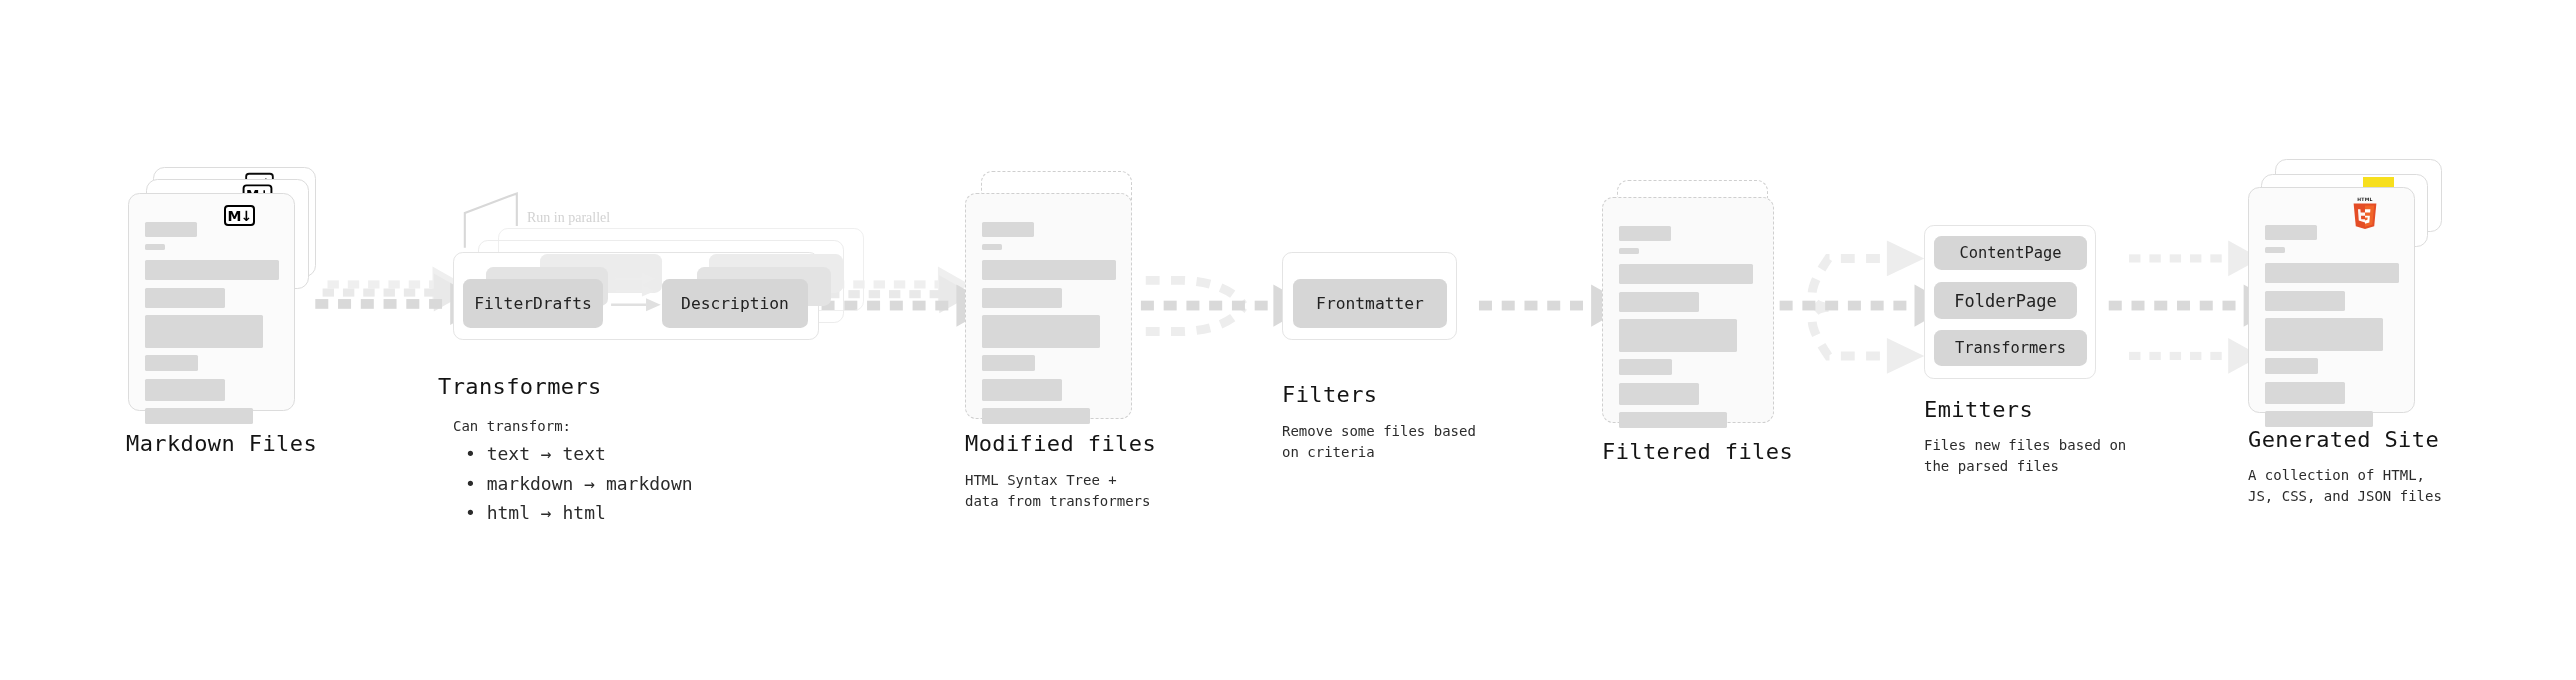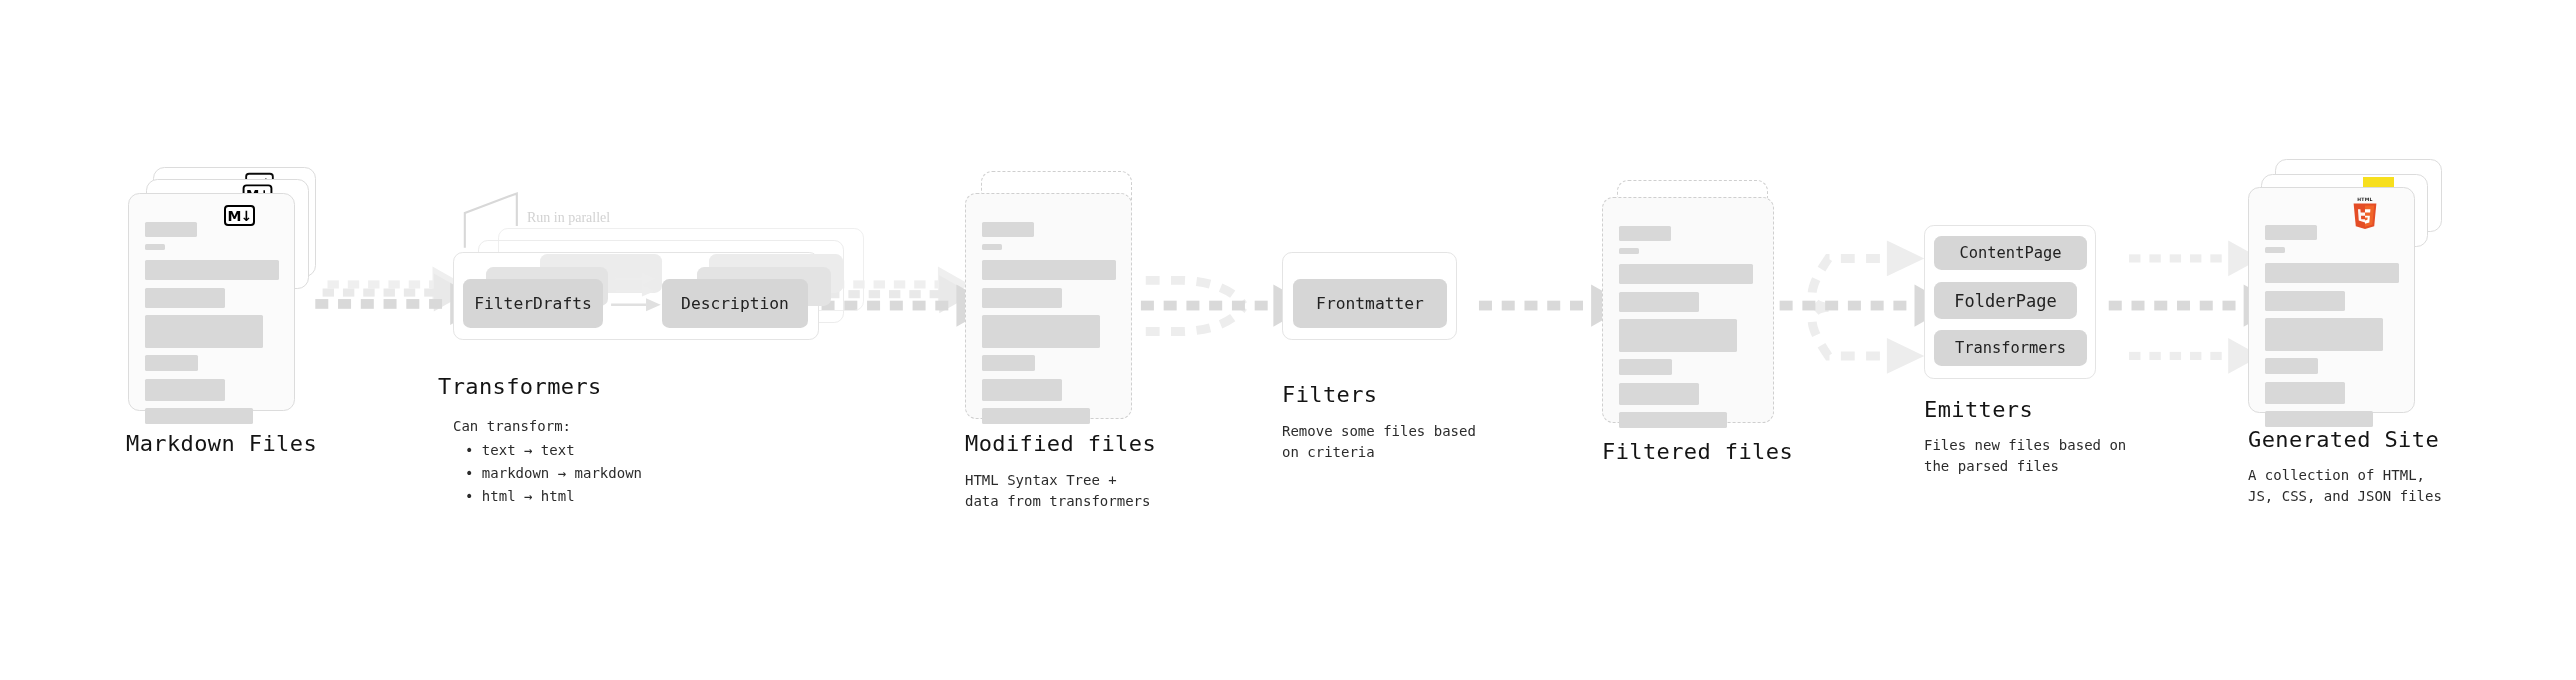--- a/index.html
+++ b/index.html
@@ -75,21 +75,21 @@
   .sub{
     position:absolute;
     font-family:"DejaVu Sans Mono","Liberation Mono",monospace;
     font-size:14px;line-height:1.5;color:#2b2b2b;white-space:pre;
   }
   .note{
     position:absolute;
     font-family:Liberation Serif, serif;
     font-size:14px;color:#d2d2d2;white-space:nowrap;
   }
-  .bullets{position:absolute;font-size:14px;line-height:1.65;color:#2b2b2b;}
+  .bullets{position:absolute;font-size:18px;line-height:1.65;color:#2b2b2b;}
   .bullets .row{white-space:pre;}
 
   svg{display:block;overflow:visible;}
   .layer{position:absolute;left:0;top:0;width:2576px;height:681px;pointer-events:none;}
 </style>
 </head>
 <body>
 
 <div class="stage">
 

